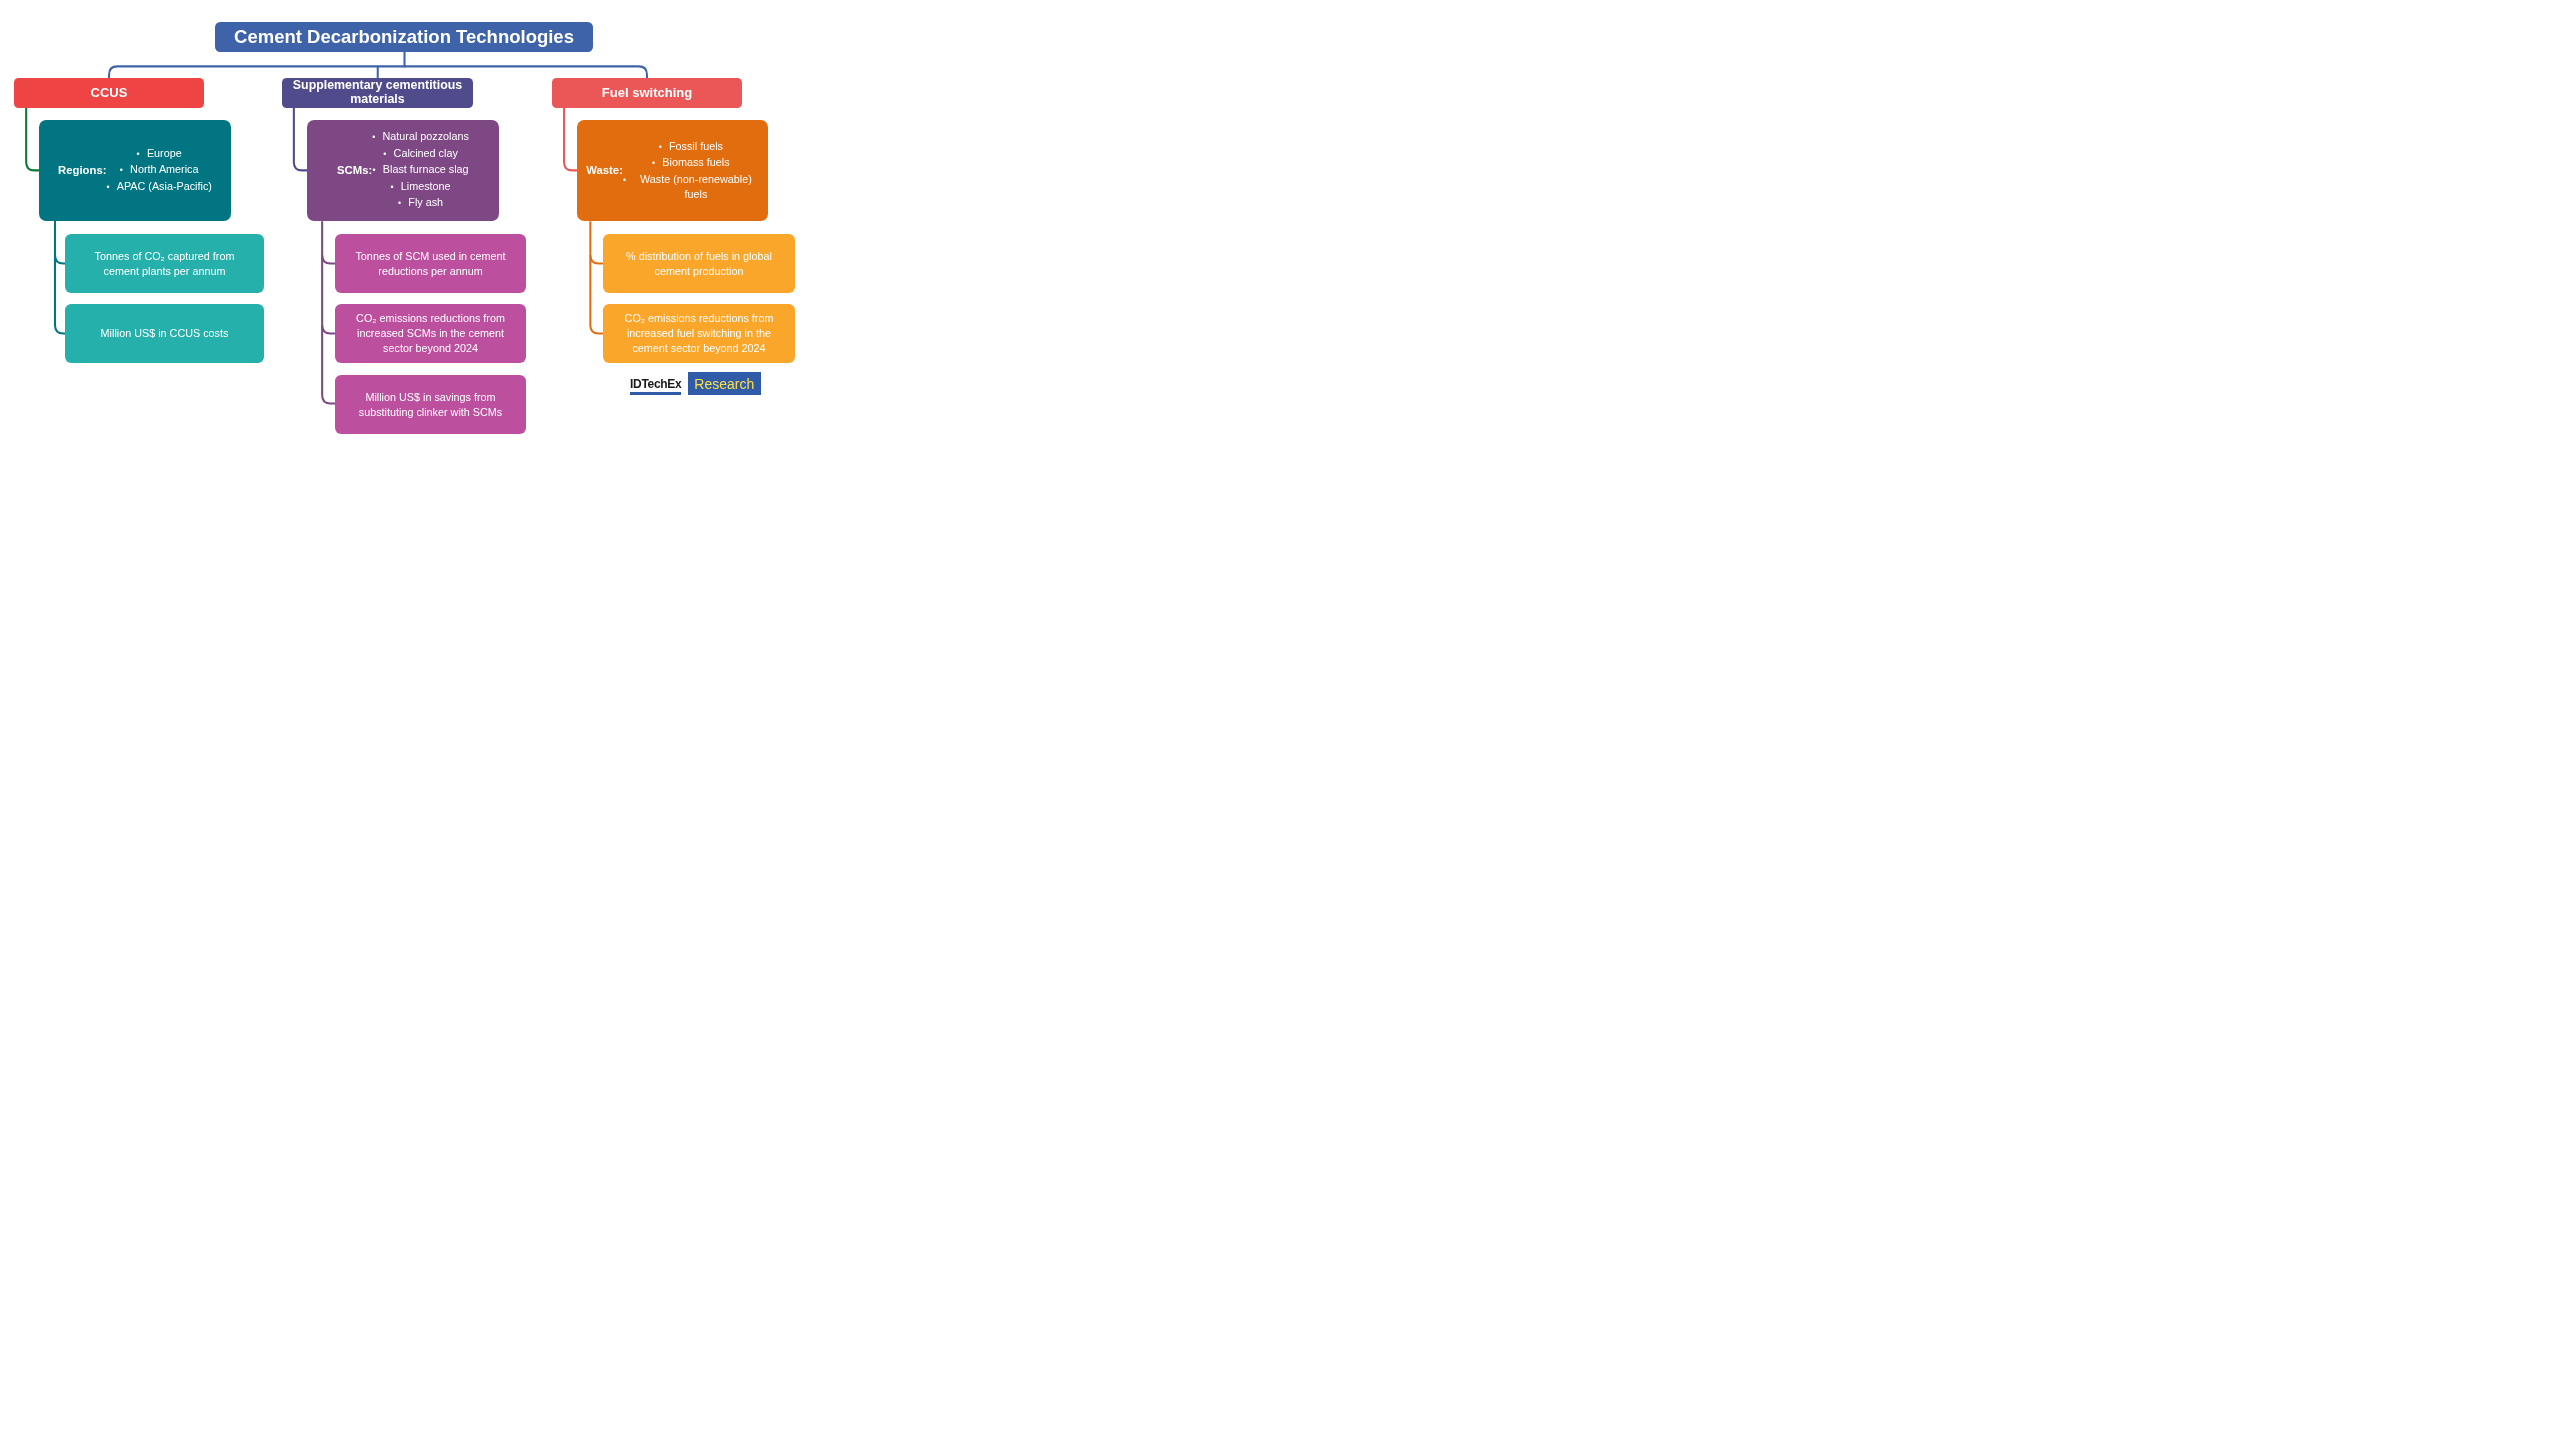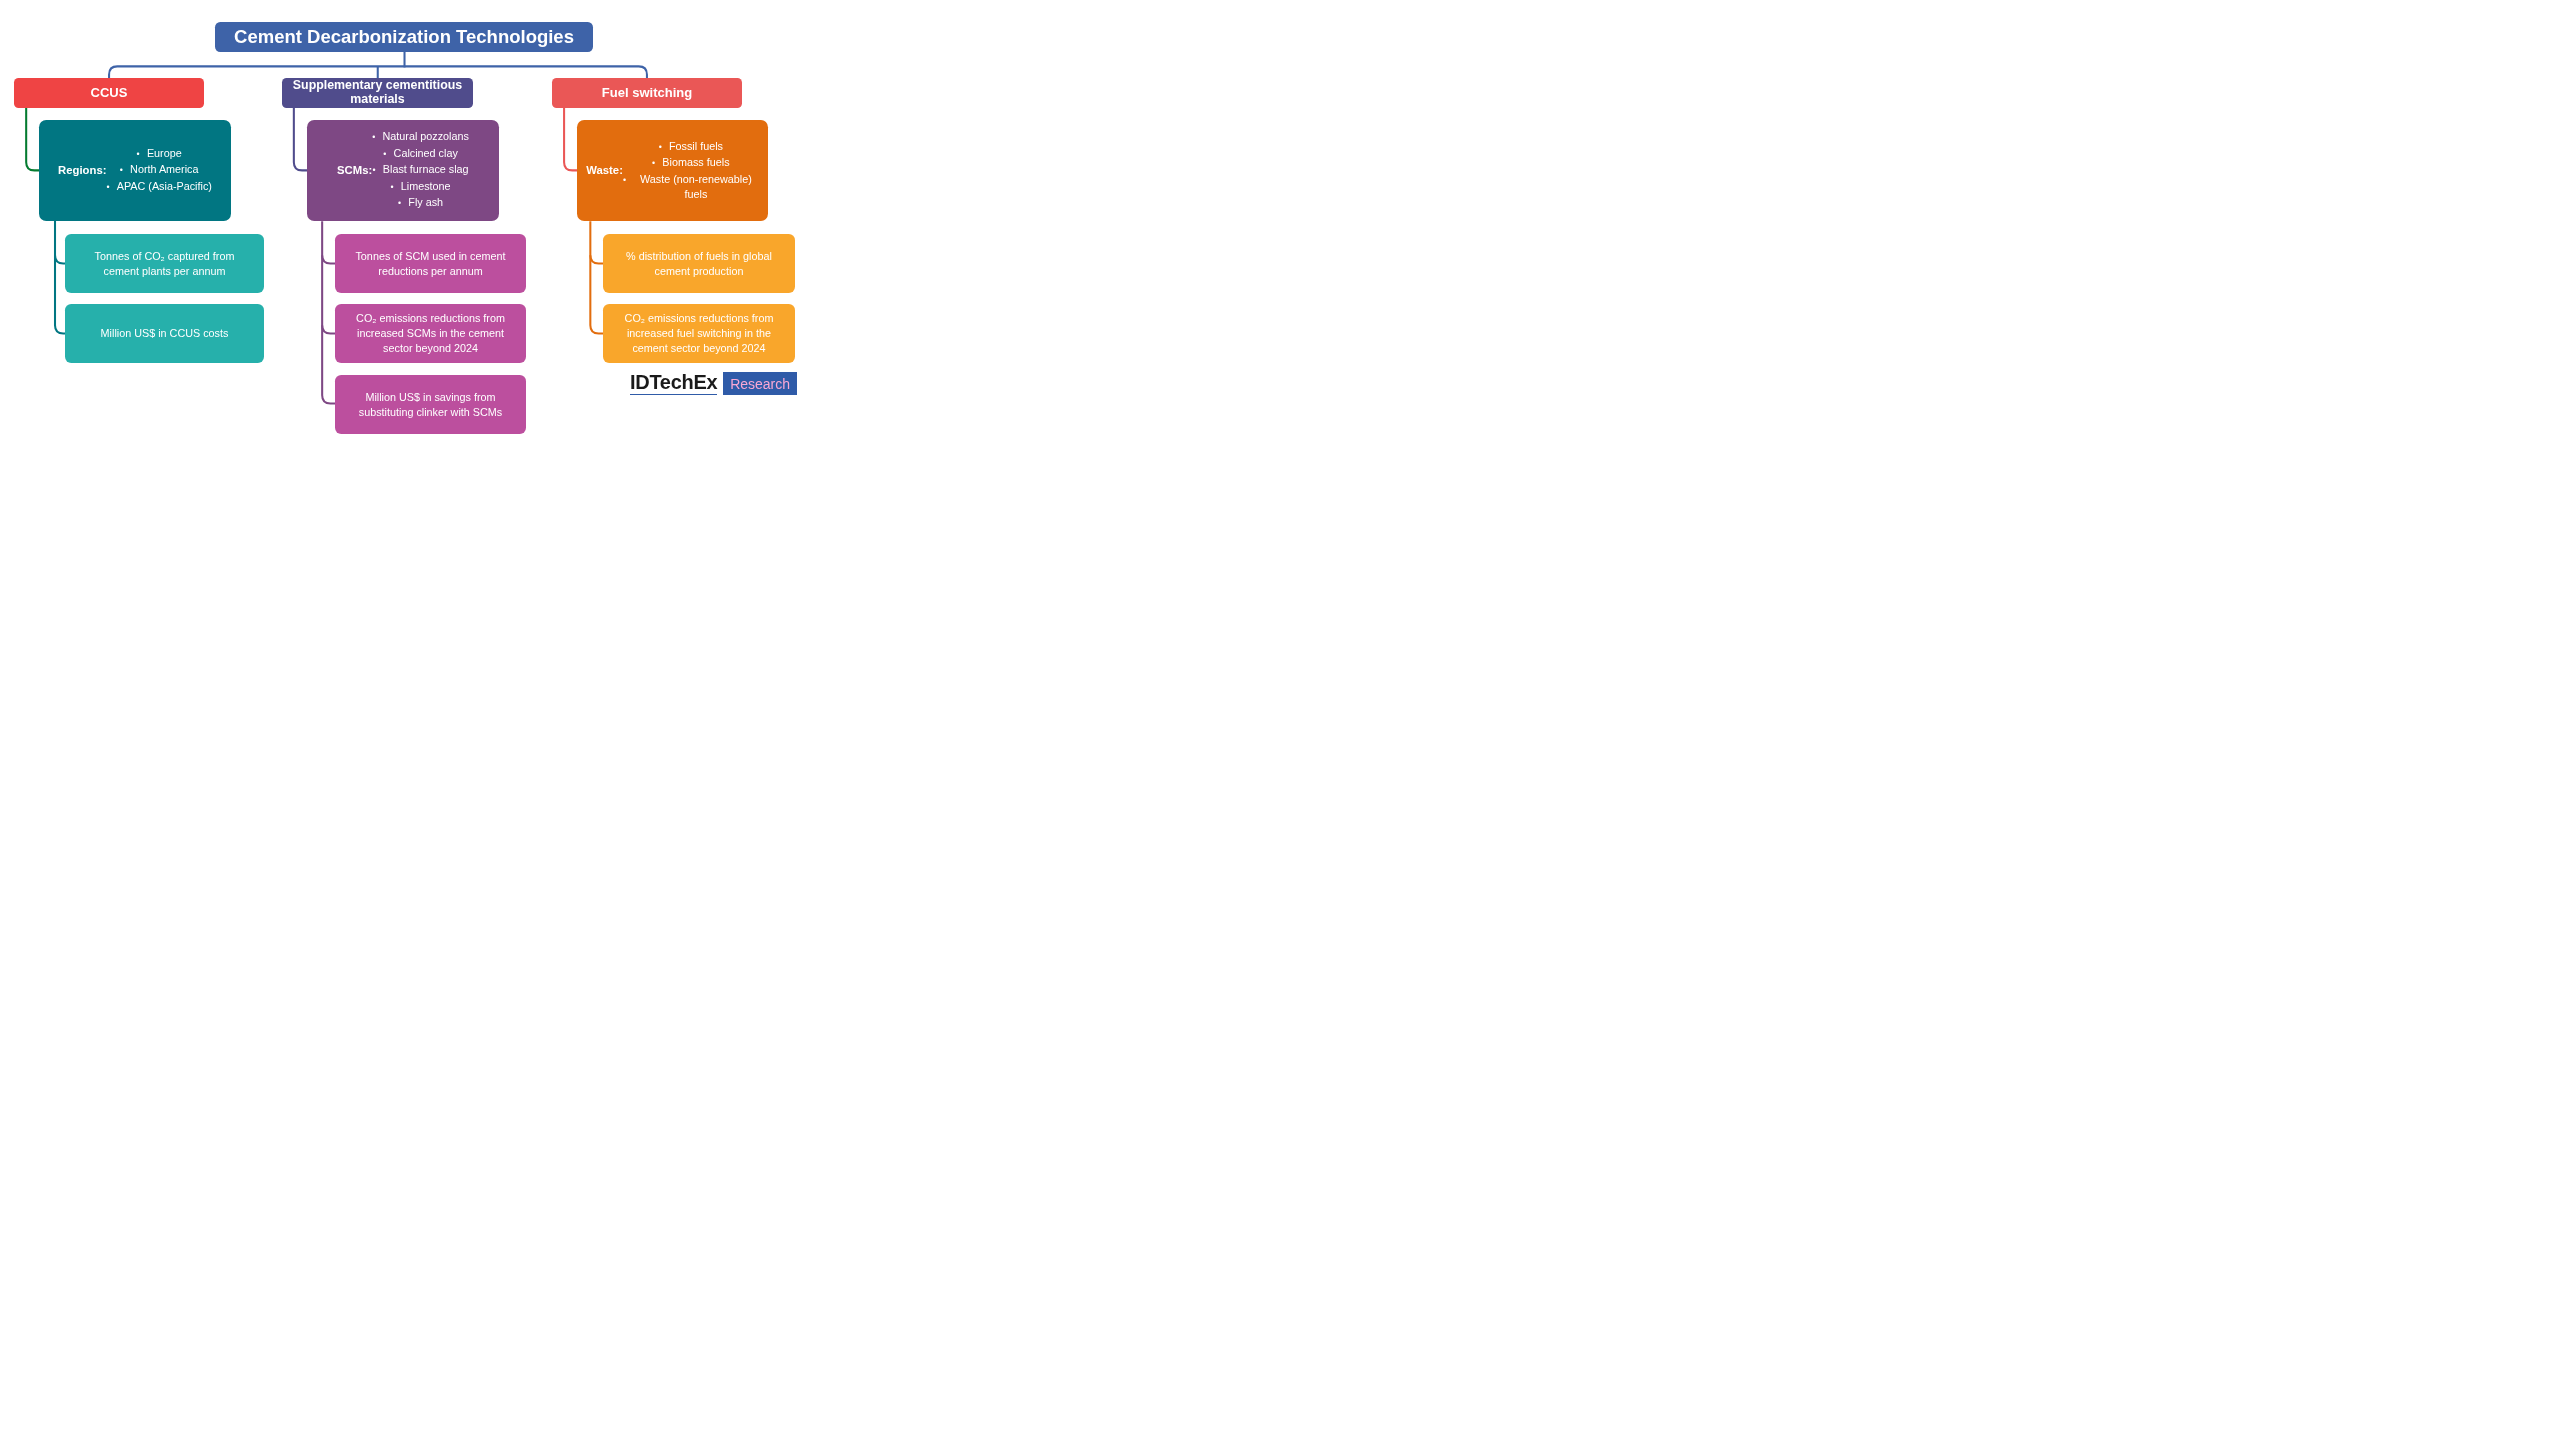--- a/index.html
+++ b/index.html
@@ -20,23 +20,23 @@
   .bullet-list{display:flex;flex-direction:column;}
   .bullet-line{display:flex;justify-content:center;align-items:baseline;font-size:10.8px;line-height:15.5px;}
   .bullet-dot{font-size:8.8px;margin-right:7.2px;}
   .metric-box{height:59px;border-radius:6.2px;font-size:10.8px;line-height:1.38;padding:0 13.4px;}
   .rowA{top:234px;} .rowB{top:304px;} .rowC{top:375px;}
   .col1{left:65px;width:199px;}
   .col2{left:335px;width:191px;}
   .col3{left:603px;width:192px;}
   .logo{position:absolute;left:630px;top:372px;height:23px;display:flex;align-items:stretch;gap:6.2px;z-index:1;}
   .logo-left{display:flex;flex-direction:column;justify-content:flex-end;}
-  .wordmark{font-size:20px;font-weight:700;line-height:1;letter-spacing:-0.3px;white-space:nowrap;}
+  .wordmark{font-size:12px;font-weight:700;line-height:1;letter-spacing:-0.3px;white-space:nowrap;}
   .logo-underline{height:2.6px;margin-top:2.1px;}
-  .research-badge{display:flex;align-items:center;padding:0 6.7px;font-size:14px;font-weight:400;color:#f9a8d4;white-space:nowrap;}
+  .research-badge{display:flex;align-items:center;padding:0 6.7px;font-size:14px;font-weight:400;color:#fde047;white-space:nowrap;}
 </style>
 </head>
 <body>
 
 <div class="canvas">
 
   <svg class="connectors" width="808" height="454" viewBox="0 0 1568 882">
     <g fill="none" stroke-width="4">
       <path d="M 785 98 L 785 131" stroke="#3E63A8"></path>
       <path d="M 211 154 L 211 145 Q 211 129 227 129 L 1240 129 Q 1256 129 1256 145 L 1256 154" stroke="#3E63A8"></path>

